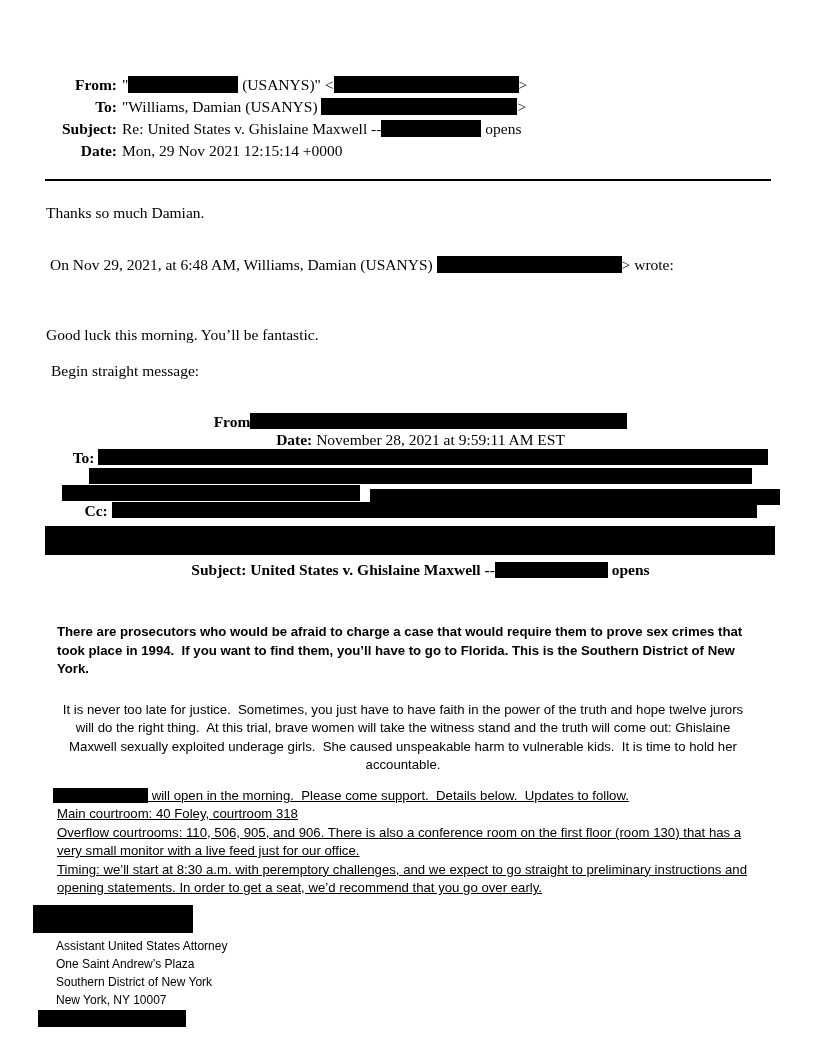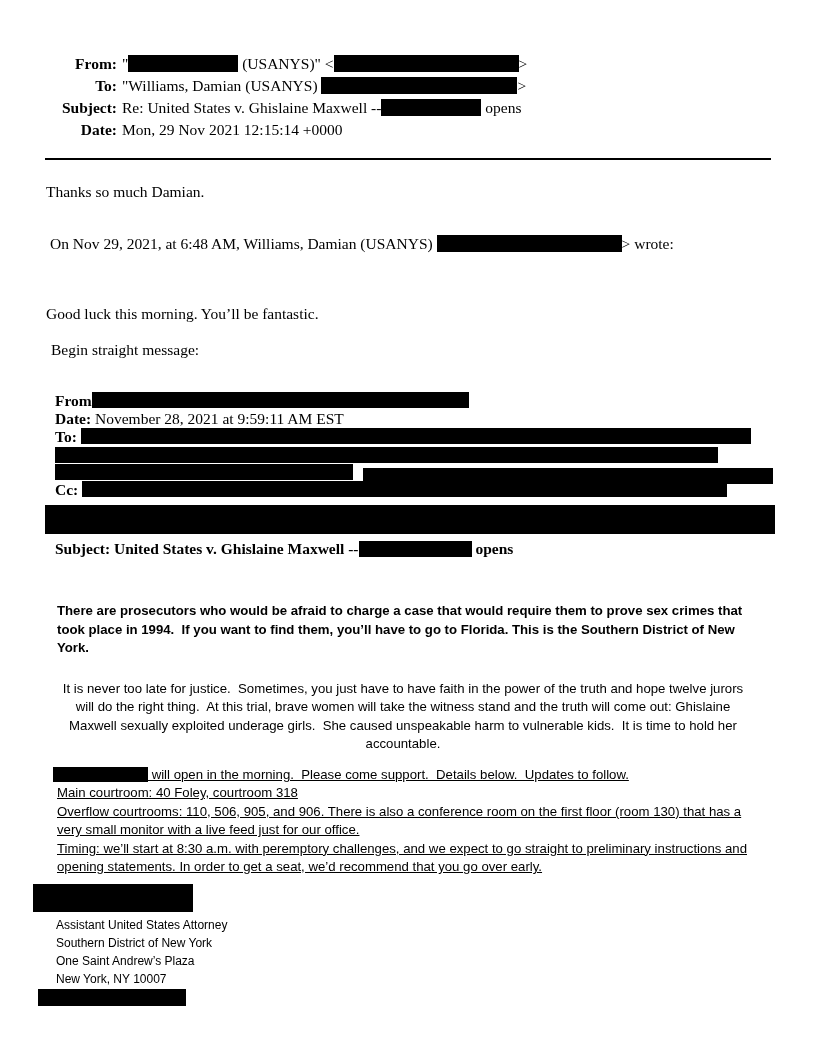--- a/index.html
+++ b/index.html
@@ -3,21 +3,21 @@
 <meta charset="utf-8">
 <style>
   * { margin: 0; padding: 0; box-sizing: border-box; }
   html, body { background: #ffffff; }
   .page {
     position: relative;
     width: 816px;
     height: 1056px;
     background: #ffffff;
     color: #000000;
-    padding: 53px 30px 0 45px;
+    padding: 74px 30px 0 45px;
     font-family: "Liberation Serif", serif;
     font-size: 15.5px;
     overflow: hidden;
   }
   .ws { white-space: pre-wrap; }
 
   
   .hdr-row { display: flex; line-height: 22px; }
   .hdr-label { width: 72px; flex: none; text-align: right; font-weight: bold; }
   .hdr-val { margin-left: 5px; }
@@ -36,21 +36,21 @@
     margin-top: 17px;
   }
 
   
   .thanks   { margin: 22px 0 0 1px; line-height: 20px; }
   .quote    { margin: 32px 0 0 5px; line-height: 20px; }
   .goodluck { margin: 50px 0 0 1px; line-height: 20px; }
   .beginfwd { margin: 16px 0 0 6px; line-height: 20px; }
 
   
-  .fwd-header { margin: 32px 0 0 10px; line-height: 18px; }
+  .fwd-header { margin: 32px 0 0 10px; line-height: 18px; text-align: center; }
   .fwd-header .lbl { font-weight: bold; }
   .fwd-bar-row { height: 16px; margin: 1px 0; }
   .bar { display: inline-block; background: #000000; height: 16px; vertical-align: top; }
   .bar-right { transform: translateY(4px); }
   .big-block {
     margin: 6px 0 0 -10px;
     width: 730px;
     height: 29px;
     background: #000000;
   }
@@ -133,19 +133,19 @@
   <div class="body-text para3">
     <div class="ws"><span class="inline-bar"></span><span> will open in the morning.  Please come support.  Details below.  Updates to follow.</span></div>
     <div>Main courtroom: 40 Foley, courtroom 318</div>
     <div>Overflow courtrooms: 110, 506, 905, and 906. There is also a conference room on the first floor (room 130) that has a very small monitor with a live feed just for our office.</div>
     <div>Timing: we’ll start at 8:30 a.m. with peremptory challenges, and we expect to go straight to preliminary instructions and opening statements. In order to get a seat, we’d recommend that you go over early.</div>
   </div>
 
   <div class="name-bar"></div>
   <div class="sig">
     <div>Assistant United States Attorney</div>
+    <div>One Saint Andrew’s Plaza</div>
     <div>Southern District of New York</div>
-    <div>One Saint Andrew’s Plaza</div>
     <div>New York, NY 10007</div>
   </div>
   <div class="phone-bar"></div>
 
 </div>
 
 </body></html>

